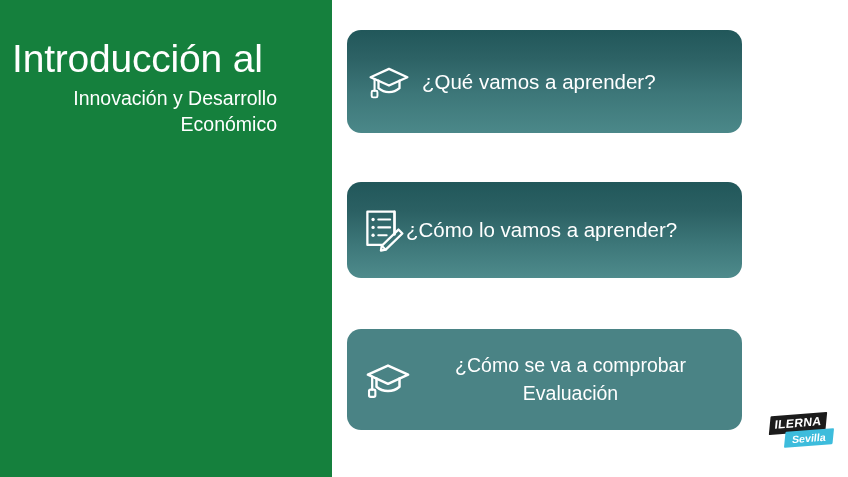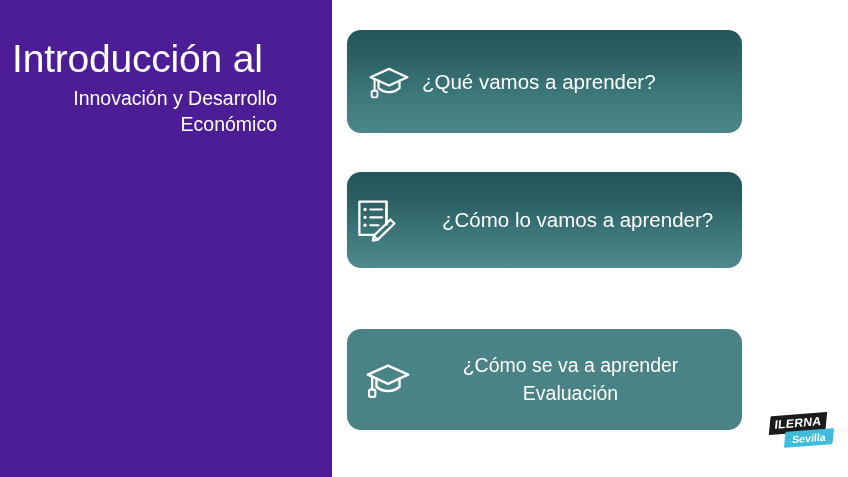--- a/index.html
+++ b/index.html
@@ -15,21 +15,21 @@
     position: relative;
   }
 
   
   #left-panel {
     position: absolute;
     left: 0;
     top: 0;
     width: 332px;
     height: 477px;
-    background: #4c1d95;
+    background: #15803d;
   }
   #title-block {
     position: absolute;
     left: 12px;
     top: 36px;
     width: 310px;
   }
   #slide-title {
     color: #ffffff;
     font-size: 39px;
@@ -67,25 +67,24 @@
     align-items: center;
     box-sizing: border-box;
   }
   #topic-box-1 {
     top: 30px;
     height: 103px;
     background: linear-gradient(to bottom, #21575a 0%, #2d6265 28%, #3d7779 62%, #4b8889 100%);
     padding-left: 21px;
   }
   #topic-box-2 {
-    top: 172px;
+    top: 182px;
     height: 96px;
     background: linear-gradient(to bottom, #21575a 0%, #2b6063 30%, #3d7779 65%, #4e8b8c 100%);
-    padding-left: 8px;
-    gap: 44px;
+    padding-left: 16px;
   }
   #topic-box-3 {
     top: 329px;
     height: 101px;
     background: #4a8385;
     padding-left: 18px;
   }
 
   .topic-icon {
     flex: 0 0 auto;
@@ -218,21 +217,21 @@
   </div>
 
   <div class="topic-box" id="topic-box-3">
     <svg class="topic-icon" id="icon-3" viewBox="0 0 48 48" fill="none">
       <path d="M24 9 L45 18.5 L24 28 L3 18.5 Z" stroke="#ffffff" stroke-width="2.6" stroke-linejoin="round" fill="none"></path>
       <path d="M12 22.5 L12 31 C12 31 17 35.5 24 35.5 C31 35.5 36 31 36 31 L36 22.5" stroke="#ffffff" stroke-width="2.6" stroke-linejoin="round" stroke-linecap="round" fill="none"></path>
       <path d="M7.5 20.5 L7.5 34" stroke="#ffffff" stroke-width="2.4" stroke-linecap="round"></path>
       <rect x="4.2" y="34" width="6.6" height="7.6" rx="1.6" stroke="#ffffff" stroke-width="2.2" fill="none"></rect>
     </svg>
     <div id="topic-text-3">
-      <div class="topic-line">¿Cómo se va a aprender</div>
+      <div class="topic-line">¿Cómo se va a comprobar</div>
       <div class="topic-line-bold">Evaluación</div>
     </div>
   </div>
 </div>
 
 <div id="logo">
   <div id="logo-ilerna-shape"></div>
   <div id="logo-ilerna-text">ILERNA</div>
   <div id="logo-sevilla-shape"></div>
   <div id="logo-sevilla-text">Sevilla</div>

